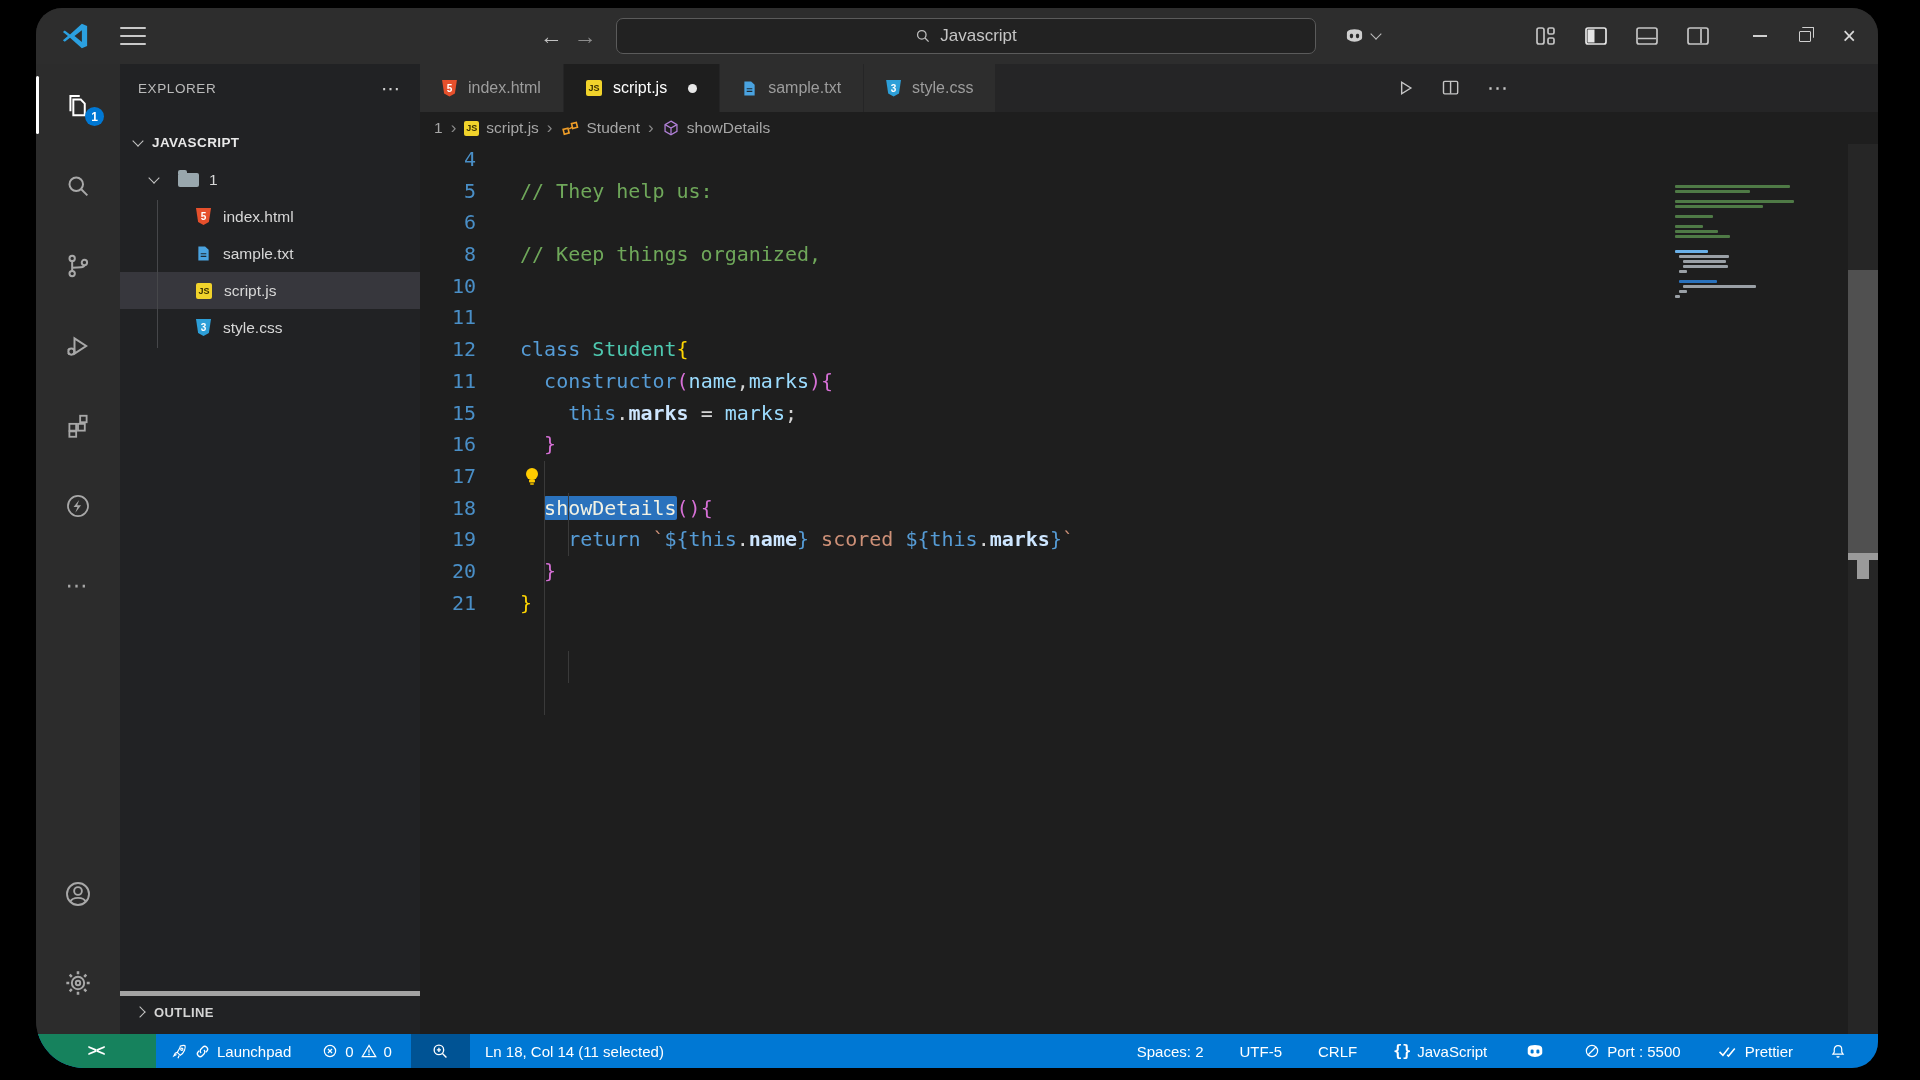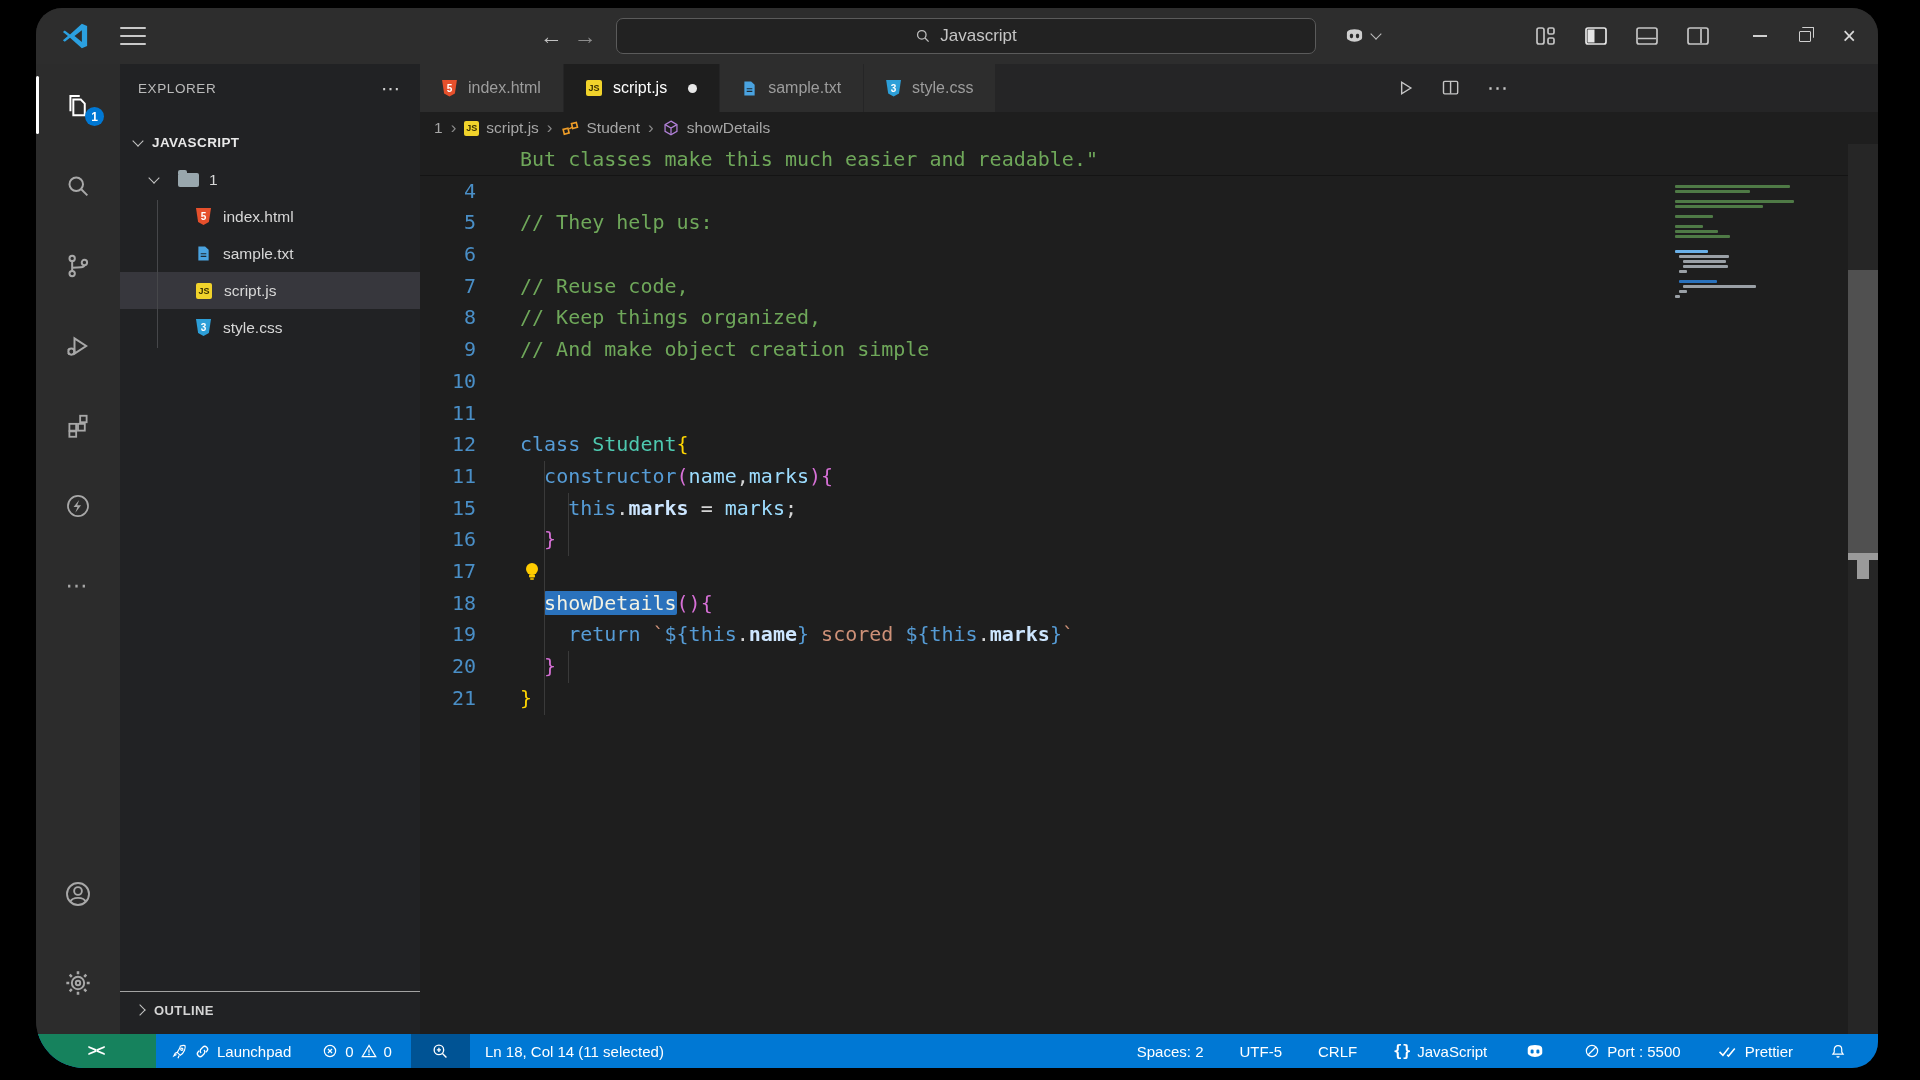--- a/index.html
+++ b/index.html
@@ -57,21 +57,21 @@
   .trow.folder{padding-left:30px;}
   .trow.file{padding-left:76px;gap:12px;}
   .trow.selected{background:#37373d;}
   .chev{width:8px;height:8px;border-right:1.7px solid #c5c5c5;border-bottom:1.7px solid #c5c5c5;display:inline-block;}
   .chev.down{transform:rotate(45deg);margin:-3px 10px 0 0;}
   .chev.right{transform:rotate(-45deg);margin:0 10px 0 0;}
   .folder-ico{position:relative;width:21px;height:14px;background:#99a7ad;border-radius:2px;margin:0 10px 0 10px;}
   .folder-ico::before{content:"";position:absolute;left:0;top:-3px;width:9px;height:4px;background:#99a7ad;border-radius:2px 2px 0 0;}
   .tree-guide{position:absolute;left:37px;top:136px;width:1px;height:148px;background:#46474a;}
   .side-bottom{position:absolute;bottom:6px;left:0;right:0;}
-  .srow{height:37px;display:flex;align-items:center;padding-left:16px;border-top:1px solid #a3a3a3;
+  .srow{height:37px;display:flex;align-items:center;padding-left:16px;border-top:5px solid #a3a3a3;
         font-weight:700;font-size:13px;letter-spacing:.4px;color:#d5d5d5;cursor:pointer;}
   .srow .chev{margin-right:10px;}
 
   
   .fi{display:inline-flex;align-items:center;justify-content:center;flex:none;}
   .fi-html,.fi-css{width:15px;height:17px;clip-path:polygon(0 0,100% 0,86% 82%,50% 100%,14% 82%);
         color:#fff;font-size:10px;font-weight:700;}
   .fi-html{background:#e6502c;}
   .fi-css{background:#2d9fd8;}
   .fi-js{width:16px;height:16px;background:#f1d32b;border-radius:2px;color:#3a3000;font-size:9px;font-weight:700;}
@@ -397,27 +397,24 @@
                 <svg width="18" height="18" viewBox="0 0 20 20" fill="none" stroke="#b180d7" stroke-width="1.4">
                   <path d="M10 2.4 16.6 6.2v7.6L10 17.6 3.4 13.8V6.2Z"></path>
                   <path d="M3.4 6.2 10 10l6.6-3.8M10 10v7.6"></path>
                 </svg>
               </span>
               <span>showDetails</span>
             </span>
           </div>
         <div class="code">
           <div id="lines">
-              <div class="cl first"><span class="ln"></span><span class="lc"><span class="tok-comment">But classes make this much easier and readable."</span></span></div>
               <div class="cl"><span class="ln">4</span><span class="lc"></span></div>
               <div class="cl"><span class="ln">5</span><span class="lc"><span class="tok-comment">// They help us:</span></span></div>
               <div class="cl"><span class="ln">6</span><span class="lc"></span></div>
-              <div class="cl"><span class="ln">7</span><span class="lc"><span class="tok-comment">// Reuse code,</span></span></div>
               <div class="cl"><span class="ln">8</span><span class="lc"><span class="tok-comment">// Keep things organized,</span></span></div>
-              <div class="cl"><span class="ln">9</span><span class="lc"><span class="tok-comment">// And make object creation simple</span></span></div>
               <div class="cl"><span class="ln">10</span><span class="lc"></span></div>
               <div class="cl"><span class="ln">11</span><span class="lc"></span></div>
               <div class="cl"><span class="ln">12</span><span class="lc"><span class="tok-kw">class </span><span class="tok-cls">Student</span><span class="tok-b1">{</span></span></div>
               <div class="cl"><span class="ln">11</span><span class="lc"><span class="tok-plain">  </span><span class="tok-kw">constructor</span><span class="tok-b2">(</span><span class="tok-param">name</span><span class="tok-plain">,</span><span class="tok-param">marks</span><span class="tok-b2">){</span></span></div>
               <div class="cl"><span class="ln">15</span><span class="lc"><span class="tok-plain">    </span><span class="tok-kw">this</span><span class="tok-plain">.</span><span class="tok-prop">marks</span><span class="tok-plain"> = </span><span class="tok-param">marks</span><span class="tok-plain">;</span></span></div>
               <div class="cl"><span class="ln">16</span><span class="lc"><span class="tok-plain">  </span><span class="tok-b2">}</span></span></div>
               <div class="cl" style="position: relative;"><span class="ln">17</span><span class="lc"></span><span class="bulb"><svg width="20" height="22" viewBox="0 0 20 22">
                     <circle cx="10" cy="9" r="6" fill="#ffcc00"></circle>
                     <rect x="7" y="14.5" width="6" height="3" rx="1" fill="#ffcc00"></rect>
                     <rect x="8" y="18" width="4" height="2" rx="1" fill="#caa100"></rect>

